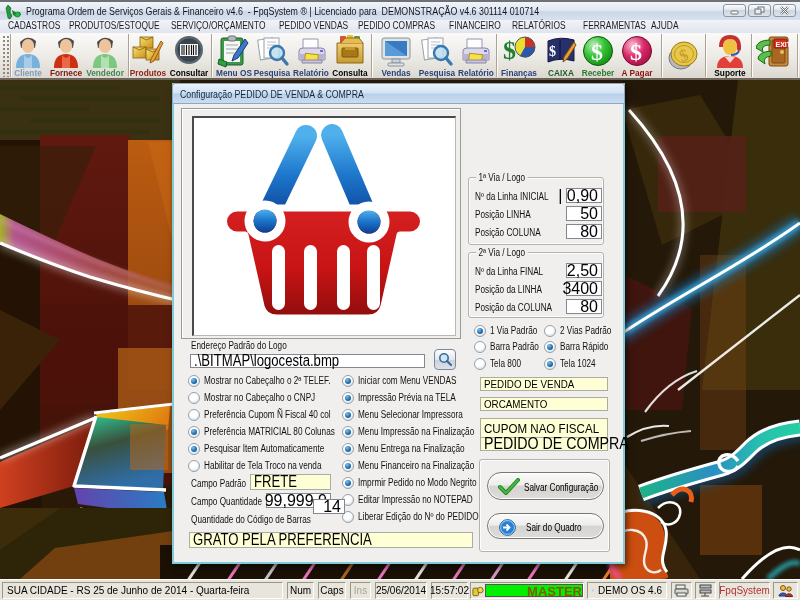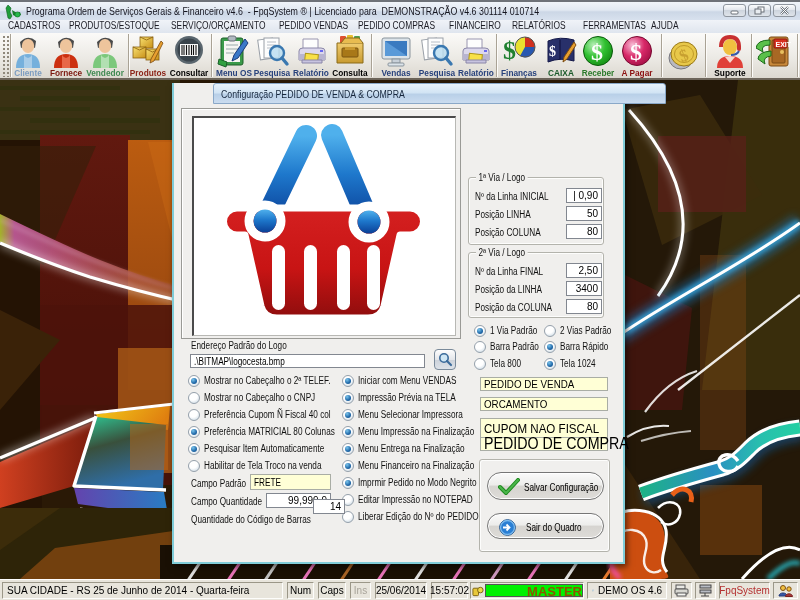--- a/index.html
+++ b/index.html
@@ -16,27 +16,27 @@
 #toolbar{left:0;top:33px;width:800px;height:47px;background:linear-gradient(#fbfaf8,#eceae5 55%,#dcd8d0);border-bottom:2px solid #6d655a;}
 .tsep{top:1px;width:2px;height:43px;border-left:1px solid #a9a295;border-right:1px solid #fdfcfa;}
 .tlabel{font-size:9px;font-weight:bold;top:35px;text-align:center;white-space:pre;transform:scaleX(.92);}
 #grip{left:2px;top:2px;width:7px;height:42px;background-image:radial-gradient(circle at 2px 2px,#8f887b 1px,transparent 1.2px);background-size:4px 4px;}
 .ticon{position:absolute;top:2px;}
 
 #statusbar{left:0;top:579px;width:800px;height:21px;background:#e8e5dc;border-top:1px solid #fff;font-size:10px;color:#000;}
 .spanel{top:2px;height:17px;border:1px solid;border-color:#9b9788 #fdfdfb #fdfdfb #9b9788;background:#e8e5dc;display:flex;align-items:center;padding:0 4px;white-space:pre;}
 
 #dialog{left:172px;top:83px;width:453px;height:481px;background:#f0efed;border:2px solid #7fccd8;border-top:none;box-shadow:2px 3px 6px rgba(0,0,0,.55);}
-#dlgtitle{left:-2px;top:0px;width:453px;height:21px;background:linear-gradient(#e8f2fb 0%,#d2e4f4 45%,#b9d0e8 55%,#cadcf0 100%);border:1px solid #8aa8c8;border-radius:3px 3px 0 0;font-size:10px;color:#17273d;margin-left:41px;}
+#dlgtitle{left:-2px;top:0px;width:453px;height:21px;background:linear-gradient(#e8f2fb 0%,#d2e4f4 45%,#b9d0e8 55%,#cadcf0 100%);border:1px solid #8aa8c8;border-radius:3px 3px 0 0;font-size:10px;color:#17273d;}
 #dlgtitle span{position:absolute;left:7px;top:5px;white-space:pre;transform:scaleX(.875);transform-origin:0 0;}
 .gb{border:1px solid #b3b3ac;border-radius:3px;box-shadow:inset 1px 1px 0 #fdfdfc, inset -1px -1px 0 #fdfdfc;}
 .gb>b{position:absolute;left:7px;top:-6px;font-weight:normal;font-size:10px;color:#111;line-height:11px;}
 .gb>b .sx{background:#f0efed;padding:0 3px;}
 .lbl{font-size:10px;color:#111;white-space:pre;}
-.inp{border:1px solid #828790;background:#fff;font-size:10px;color:#000;display:flex;align-items:center;padding:0 3px;white-space:pre;}
+.inp{border:1px solid #828790;background:#fff;font-size:16px;color:#000;display:flex;align-items:center;padding:0 3px;white-space:pre;}
 .inp.y{background:#ffffd6;}
 .inp.r{justify-content:flex-end;}
 .radio{width:12px;height:12px;border-radius:50%;border:1px solid #95a0ab;background:radial-gradient(circle at 40% 30%,#fff 45%,#e2eaf0 70%,#c8d4dc);}
 .radio.on::after{content:"";position:absolute;left:2px;top:2px;width:6px;height:6px;border-radius:50%;background:radial-gradient(circle at 35% 30%,#7ac4ec,#2068a8 60%,#144e86);}
 .rrow{position:absolute;}
 .rrow .lbl{position:absolute;left:16px;top:0px;}
 .btn{background:linear-gradient(#fafafa,#ededeb 45%,#d6d4d0 52%,#dedcd8);border:1px solid #767676;border-radius:14px;box-shadow:inset 0 0 0 1px #fff;font-size:10px;color:#000;}
 </style></head>
 <body>
 <div id="stage">
@@ -596,20 +596,21 @@
     <div class="rrow" style="left:168px;top:428px">
         <span class="radio abs"></span>
         <span class="lbl"><span class="sx">Liberar Edição do Nº do PEDIDO</span></span>
       </div>
     <div class="abs lbl" style="left:17px;top:395px"><span class="sx">Campo Padrão</span></div>
     <div class="abs inp y" style="left:76px;top:391px;width:81px;height:16px;border-color:#a9ada5"><span class="sx">FRETE</span></div>
     <div class="abs lbl" style="left:17px;top:413px"><span class="sx">Campo Quantidade</span></div>
     <div class="abs inp r" style="left:92px;top:410px;width:65px;height:15px">99,999.9</div>
     <div class="abs lbl" style="left:17px;top:431px"><span class="sx">Quantidade do Código de Barras</span></div>
     <div class="abs inp r" style="left:139px;top:416px;width:32px;height:15px">14</div>
+    <div class="abs inp y" style="left:15px;top:449px;width:284px;height:16px;border-color:#a9ada5"><span class="sx">GRATO PELA PREFERENCIA</span></div>
   </div>
 
   <div class="abs" id="statusbar">
     <div class="abs spanel" style="left:2px;width:281px">SUA CIDADE - RS 25 de Junho de 2014 - Quarta-feira</div>
     <div class="abs spanel" style="left:287px;width:27px;justify-content:center">Num</div>
     <div class="abs spanel" style="left:318px;width:28px;justify-content:center">Caps</div>
     <div class="abs spanel" style="left:350px;width:21px;justify-content:center;color:#a8a49a">Ins</div>
     <div class="abs spanel" style="left:375px;width:52px;justify-content:center">25/06/2014</div>
     <div class="abs spanel" style="left:431px;width:37px;justify-content:center;padding:0 1px">15:57:02</div>
     <div class="abs spanel" style="left:470px;width:114px;padding:0 1px">

